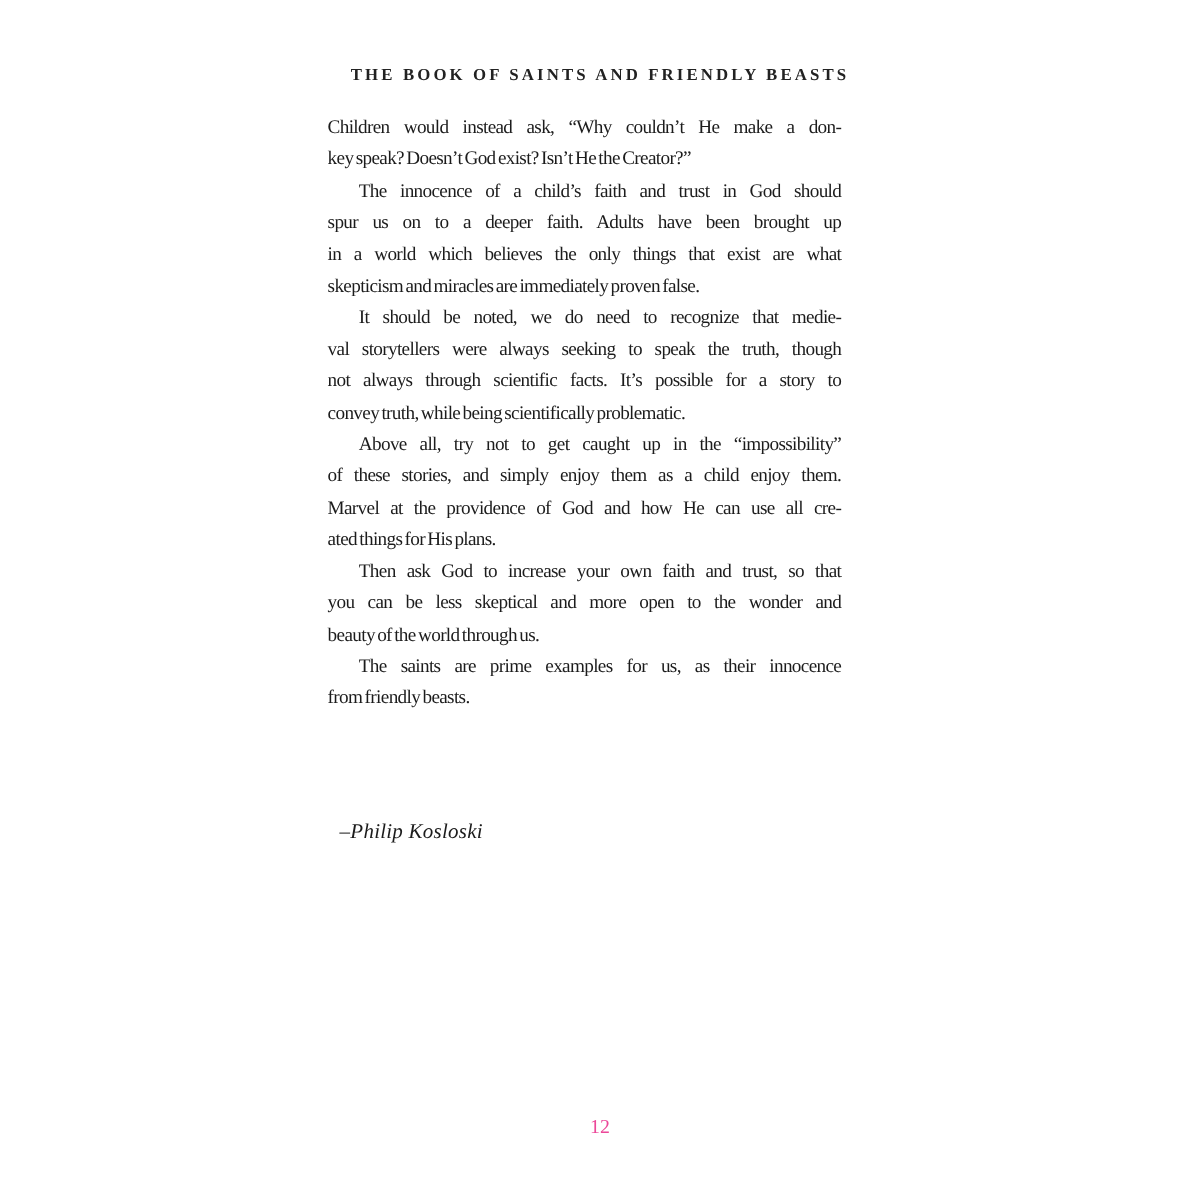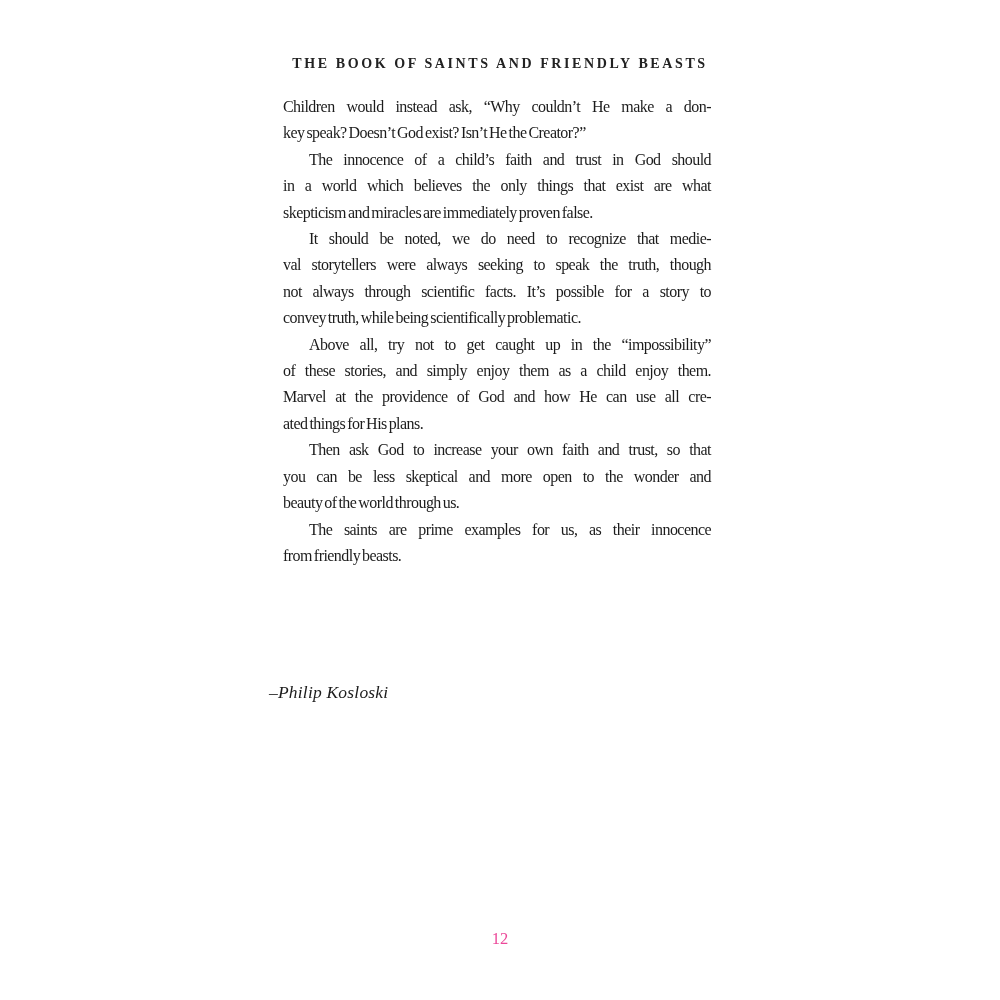--- a/index.html
+++ b/index.html
@@ -22,21 +22,21 @@
     left: 0;
     width: 1000px;
     text-align: center;
     font-size: 14px;
     font-weight: 600;
     letter-spacing: 2.6px;
     color: #222222;
   }
   .text-column {
     position: absolute;
-    left: 283px;
+    left: 273px;
     top: 94px;
     width: 428px;
     font-size: 16px;
     line-height: 26.4px;
     letter-spacing: -0.55px;
     word-spacing: -1.5px;
     color: #1c1c1c;
   }
   .para { margin: 0; }
   .line {
@@ -44,21 +44,21 @@
     text-align-last: justify;
   }
   .line.last {
     text-align-last: left;
   }
   .para.indent .line.first {
     text-indent: 26px;
   }
   .signature {
     position: absolute;
-    left: 269px;
+    left: 283px;
     top: 682px;
     font-style: italic;
     font-size: 17.5px;
     letter-spacing: 0.2px;
     color: #1c1c1c;
   }
   .page-number {
     position: absolute;
     top: 929px;
     left: 0;
@@ -74,20 +74,21 @@
 <div class="page">
   <div class="running-header">THE BOOK OF SAINTS AND FRIENDLY BEASTS</div>
 
   <div class="text-column">
       <div class="para">
         <div class="line first">Children would instead ask, “Why couldn’t He make a don-</div>
         <div class="line last">key speak? Doesn’t God exist? Isn’t He the Creator?”</div>
       </div>
       <div class="para indent">
         <div class="line first">The innocence of a child’s faith and trust in God should</div>
+        <div class="line">spur us on to a deeper faith. Adults have been brought up</div>
         <div class="line">in a world which believes the only things that exist are what</div>
         <div class="line last">skepticism and miracles are immediately proven false.</div>
       </div>
       <div class="para indent">
         <div class="line first">It should be noted, we do need to recognize that medie-</div>
         <div class="line">val storytellers were always seeking to speak the truth, though</div>
         <div class="line">not always through scientific facts. It’s possible for a story to</div>
         <div class="line last">convey truth, while being scientifically problematic.</div>
       </div>
       <div class="para indent">

